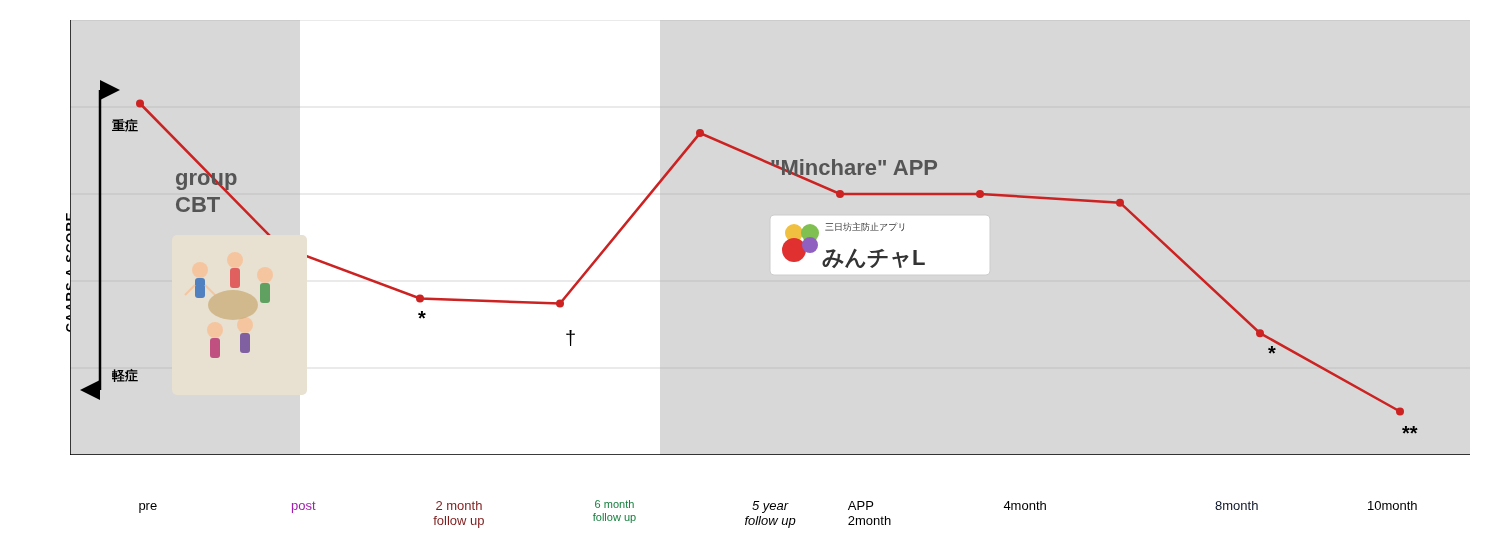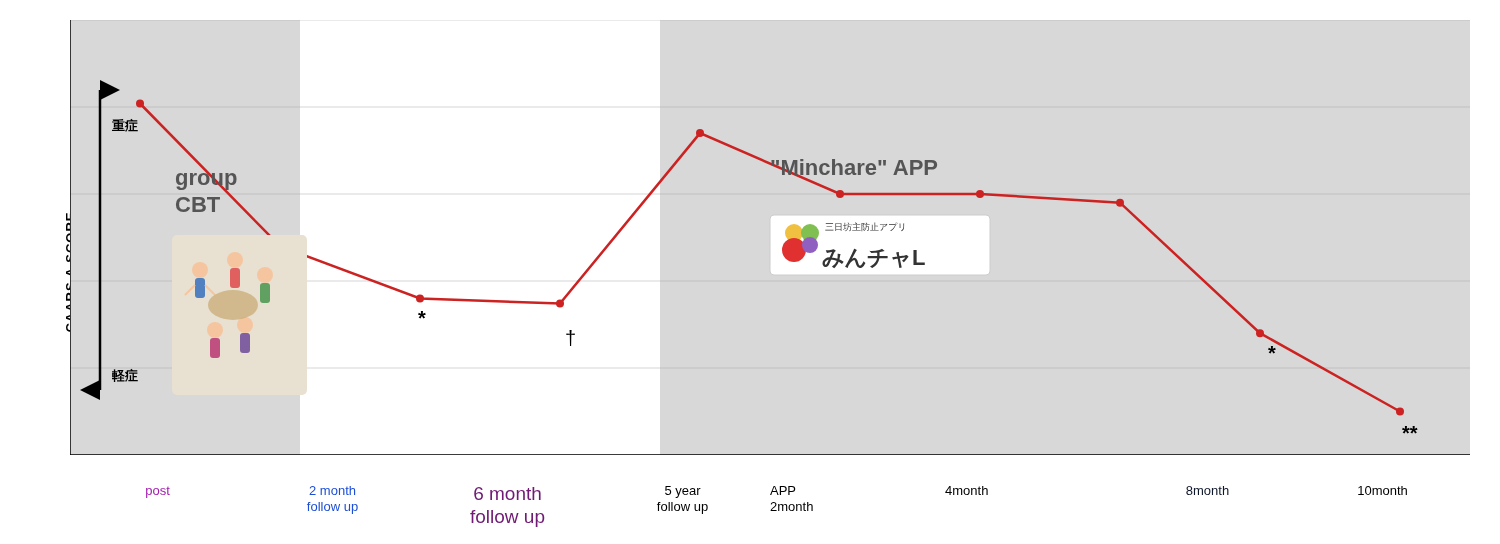--- a/index.html
+++ b/index.html
@@ -124,23 +124,24 @@
     <rect x="140" y="318" width="10" height="20" rx="3" fill="#c05080"></rect>
 
     <circle cx="175" cy="305" r="8" fill="#f5c5a0"></circle>
     <rect x="170" y="313" width="10" height="20" rx="3" fill="#8060a0"></rect>
 
     <ellipse cx="163" cy="285" rx="25" ry="15" fill="#c8a870" opacity="0.7"></ellipse>
 
   </svg>
 
   <div style="position:absolute;left:70px;bottom:15px;width:1400px;display:flex;">
+    <div style="flex:1;text-align:center;font-size:13px;color:#000;">pre</div>
     <div style="flex:1;text-align:center;font-size:13px;color:#a21caf;">post</div>
-    <div style="flex:1;text-align:center;font-size:13px;color:#1d4ed8;line-height:1.2;">2 month<br>follow up</div>
-    <div style="flex:1;text-align:center;font-size:19px;color:#701a75;line-height:1.2;">6 month<br>follow up</div>
-    <div style="flex:1;text-align:center;font-size:13px;color:#000;line-height:1.2;">5 year<br>follow up</div>
+    <div style="flex:1;text-align:center;font-size:13px;color:#7f1d1d;line-height:1.2;">2 month<br>follow up</div>
+    <div style="flex:1;text-align:center;font-size:11px;color:#15803d;line-height:1.2;">6 month<br>follow up</div>
+    <div style="flex:1;text-align:center;font-size:13px;color:#000;line-height:1.2;font-style:italic;">5 year<br>follow up</div>
     <div style="flex:1;text-align:left;font-size:13px;color:#000;line-height:1.2;">APP<br>2month</div>
     <div style="flex:1;text-align:left;font-size:13px;color:#000;">4month</div>
     <div style="flex:1;text-align:center;font-size:13px;color:#0f172a;">8month</div>
     <div style="flex:1;text-align:center;font-size:13px;color:#000;">10month</div>
   </div>
 
 </div>
 
 </body></html>

